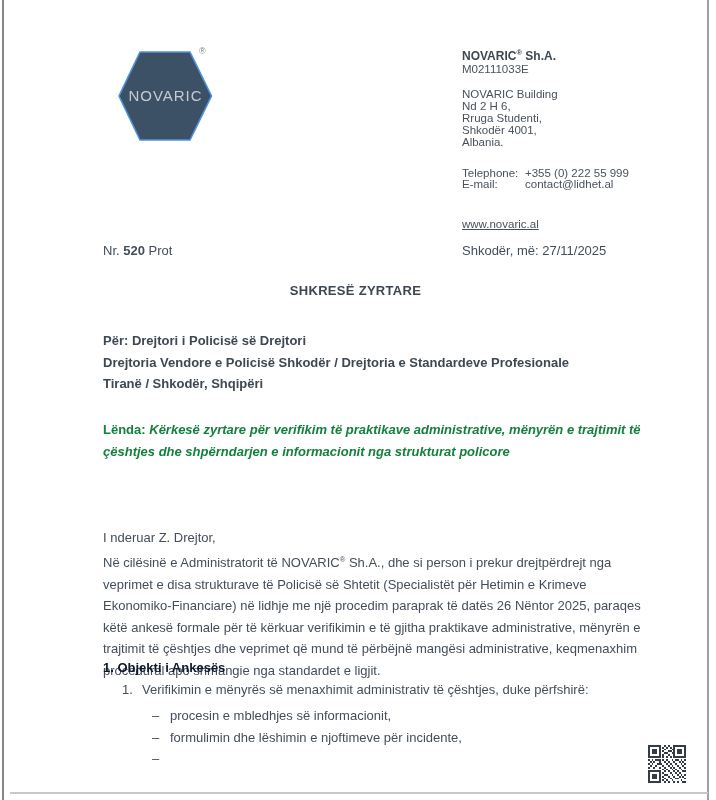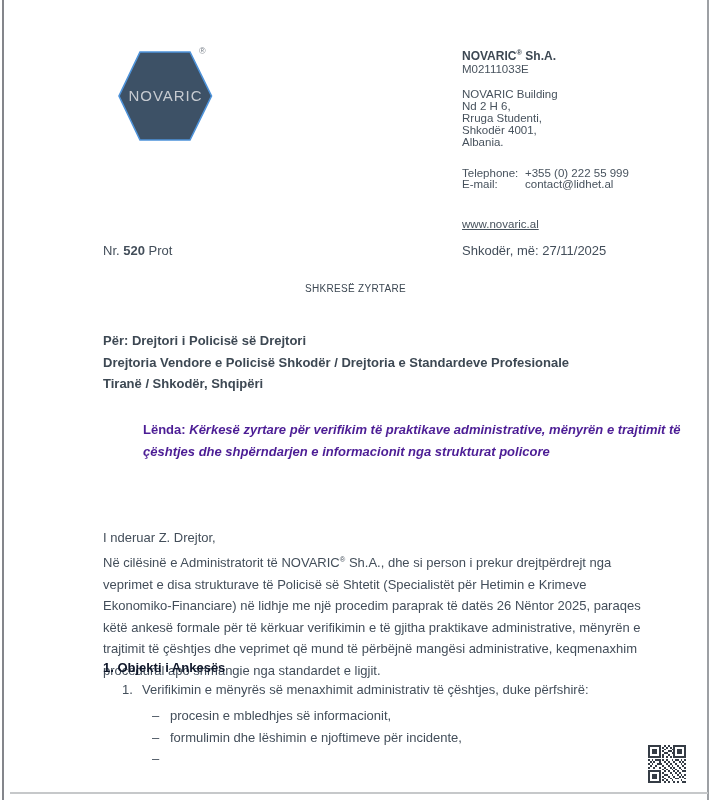--- a/index.html
+++ b/index.html
@@ -29,27 +29,27 @@
   .lh-contact { margin-top:19px; }
   .lh-row { display:flex; }
   .lh-lbl { width:63px; flex:none; }
   .lh-web { margin-top:28px; text-decoration:underline; }
 
   .ref { position:absolute; left:103px; top:243px; font-size:13px; }
   .ref .b { font-weight:bold; }
   .dateline { position:absolute; left:462px; top:243px; font-size:13px; }
 
   .title { position:absolute; left:103px; top:283px; width:505px; text-align:center;
-           font-size:10px; font-weight:normal; letter-spacing:0.3px; color:#3c4752; }
+           font-size:13px; font-weight:bold; letter-spacing:0.3px; color:#3c4752; }
 
   .recipient { position:absolute; left:103px; top:330px; width:560px;
                font-size:13px; font-weight:bold; line-height:21.6px; color:#3d4853; }
 
   .subject { position:absolute; left:103px; top:419px; width:556px;
-             font-size:13px; font-weight:bold; line-height:21.6px; color:#4c1d95;margin-left:40px; }
+             font-size:13px; font-weight:bold; line-height:21.6px; color:#15803d; }
   .subj-text { font-style:italic; }
 
   .bodytext { position:absolute; left:103px; top:487px; width:549px;
               font-size:13px; line-height:21.6px;margin-top:40px; }
   .salutation { display:block; }
   .supsm { font-size:7.5px; }
 
   .section { position:absolute; left:103px; top:657px; width:570px;
              font-size:13px; line-height:21.6px; }
   .sec-head { font-weight:bold; color:#0f172a; }

